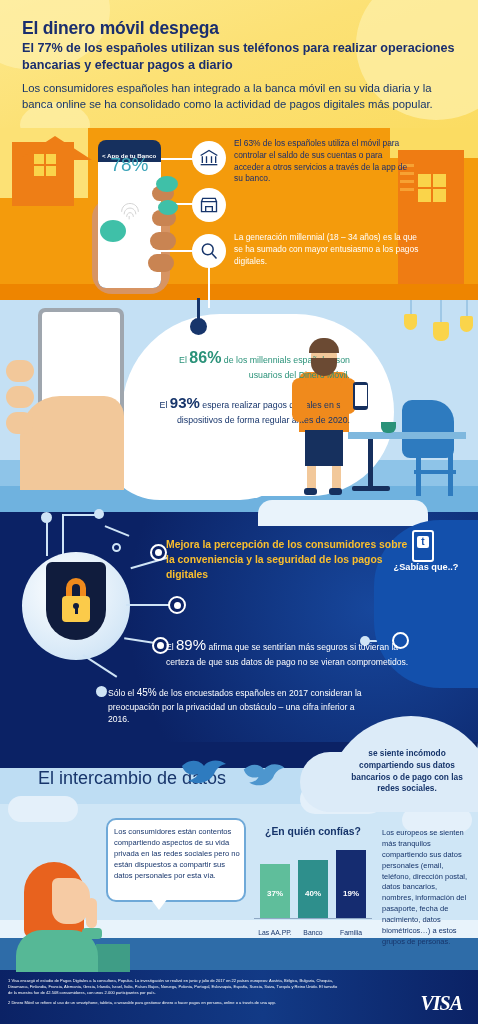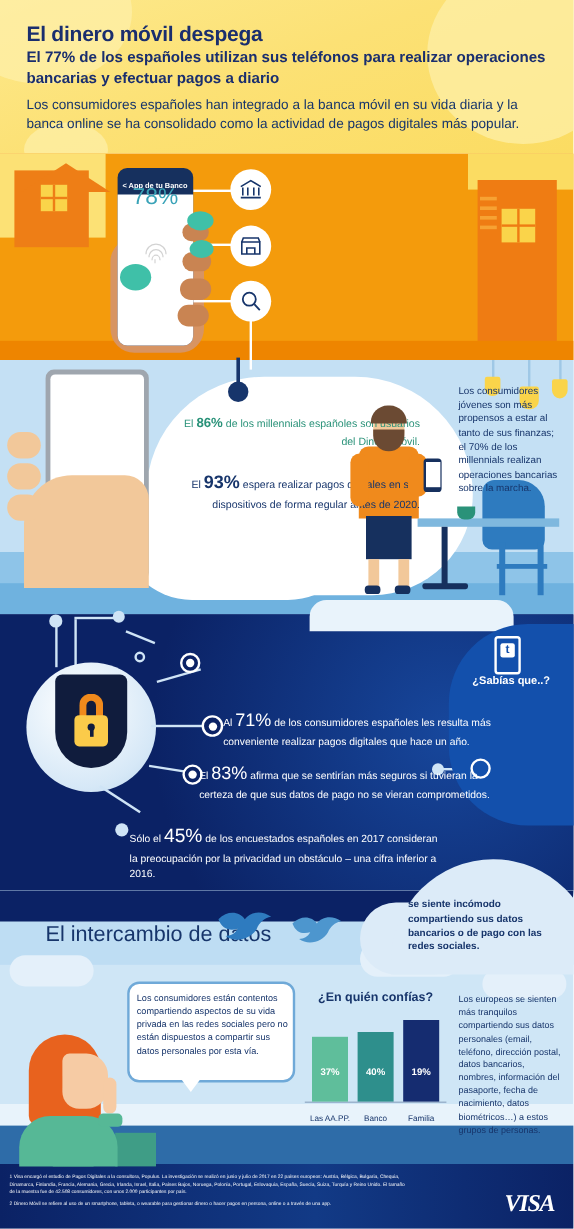--- a/index.html
+++ b/index.html
@@ -91,21 +91,21 @@
 
   .ph2{position:absolute;left:38px;top:308px;width:86px;height:176px;background:#9FA6AE;border-radius:7px;z-index:5;}
   .ph2-screen{position:absolute;left:4px;top:4px;width:78px;height:152px;background:#fff;border-radius:4px;}
   .ph2-bottom{position:absolute;left:4px;top:156px;width:78px;height:16px;background:#16305E;}
   .t-64{position:absolute;left:46px;top:326px;width:66px;font-size:8px;color:#F08A1C;line-height:1.45;z-index:7;}
   .t-64 b{font-size:13.5px;font-weight:bold;}
   .hand2{position:absolute;background:#F2C89A;z-index:6;}
 
   .cloudtxt{position:absolute;z-index:7;color:#2A9279;}
   .c86{left:150px;top:346px;width:200px;text-align:right;font-size:8.8px;line-height:1.45;}
-  .c86 b{font-size:11px;font-weight:bold;color:#2A9279;}
+  .c86 b{font-size:16px;font-weight:bold;color:#2A9279;}
   .c93{left:128px;top:392px;width:222px;text-align:right;font-size:8.8px;line-height:1.45;color:#17356B;}
   .c93 b{font-size:15px;font-weight:bold;color:#17356B;}
   .rtxt{position:absolute;left:382px;top:320px;width:88px;font-size:8.2px;line-height:1.42;color:#17356B;z-index:7;}
   .lamp{position:absolute;width:13px;height:16px;background:#FAD44A;border-radius:2px 2px 7px 7px;z-index:4;}
   .lampwire{position:absolute;width:1.5px;background:#9FC8E6;z-index:4;}
 
   
   .man-head{position:absolute;left:311px;top:344px;width:26px;height:28px;background:#F2C89A;border-radius:12px;z-index:6;}
   .man-hair{position:absolute;left:309px;top:338px;width:30px;height:15px;background:#6B4A33;border-radius:14px 14px 0 0;z-index:7;}
   .man-beard{position:absolute;left:311px;top:358px;width:26px;height:18px;background:#6B4A33;border-radius:0 0 13px 13px;z-index:7;}
@@ -144,40 +144,40 @@
     display:flex;align-items:center;justify-content:center;}
   .oring i{width:7px;height:7px;border-radius:50%;background:#fff;display:block;}
 
   .n-head{position:absolute;left:166px;top:538px;width:250px;font-size:10.4px;font-weight:bold;
      color:#FBBF2D;line-height:1.42;z-index:8;}
   .n-txt{position:absolute;color:#fff;font-size:8.6px;line-height:1.45;z-index:8;}
   .n-txt b{font-size:15px;font-weight:normal;}
   .n71{left:186px;top:590px;width:250px;}
   .n70{left:166px;top:634px;width:250px;}
   .n45{left:108px;top:686px;width:260px;}
-  .n45 b{font-size:16px;}
+  .n45 b{font-size:10px;}
 
   .did-circle{position:absolute;left:374px;top:520px;width:126px;height:168px;background:#1350AC;
      border-radius:66px 0 0 66px;z-index:6;}
   .did-title{position:absolute;left:380px;top:562px;width:92px;text-align:center;font-size:9.2px;
      font-weight:bold;color:#fff;z-index:8;}
   .did-body{position:absolute;left:378px;top:578px;width:96px;text-align:center;font-size:7.5px;
      line-height:1.45;color:#fff;z-index:8;}
   .did-phone{position:absolute;left:412px;top:530px;width:22px;height:32px;border:2px solid #fff;
      border-radius:3px;z-index:8;}
   .did-phone i{position:absolute;left:3px;top:4px;width:12px;height:12px;background:#fff;
      border-radius:2px;color:#1350AC;font-size:10px;text-align:center;line-height:12px;font-weight:bold;font-style:normal;}
 
   
   .cloud64{position:absolute;left:326px;top:716px;width:170px;height:96px;background:#DCEBF8;
      border-radius:90px 90px 0 0;z-index:4;}
   .cloud64b{position:absolute;left:300px;top:752px;width:90px;height:60px;background:#DCEBF8;border-radius:50px;z-index:4;}
   .c64-h{position:absolute;left:352px;top:730px;width:122px;text-align:center;font-size:9px;color:#17356B;z-index:7;}
   .c64-h b{font-size:15.5px;font-weight:bold;}
-  .c64-b{position:absolute;left:340px;top:748px;width:134px;text-align:left;font-size:8.3px;
+  .c64-b{position:absolute;left:340px;top:748px;width:134px;text-align:center;font-size:8.3px;
      line-height:1.42;color:#17356B;font-weight:bold;z-index:7;}
 
   
   .band-sky{position:absolute;left:0;top:742px;width:478px;height:228px;background:#CFE6F6;}
   .sky-top{position:absolute;left:0;top:0;width:478px;height:62px;background:#BEDDF3;}
   .sky-navy{position:absolute;left:0;top:0;width:478px;height:26px;background:#0B2265;
      border-radius:0 0 120px 0;}
   .sky-cloudA{position:absolute;background:#E4F0FA;border-radius:50px;}
   .sec-title{position:absolute;left:38px;top:768px;width:200px;font-size:18px;color:#17356B;line-height:1.22;z-index:6;}
   .bird{position:absolute;z-index:6;}
@@ -294,20 +294,22 @@
         <path d="M8 20v-6h8v6"></path>
     </svg>
   </div>
   <div class="icirc" style="left:192px;top:234px;">
     <svg viewBox="0 0 24 24" fill="none" stroke="#17356B" stroke-width="1.8">
       <circle cx="10.5" cy="10" r="6.5"></circle>
         <path d="M15.5 15L21 21"></path>
     </svg>
   </div>
 
+  <div class="o-text" style="left:234px;top:138px;width:180px;">El 63% de los españoles utiliza el móvil para controlar el saldo de sus cuentas o para acceder a otros servicios a través de la app de su banco.</div>
+  <div class="o-text white" style="left:234px;top:232px;width:190px;">La generación millennial (18 – 34 años) es la que se ha sumado con mayor entusiasmo a los pagos digitales.</div>
 
   <div class="band-blue1">
     <div class="bb-sky"></div>
     <div class="bb-floor"></div>
     <div class="bb-floor2"></div>
   </div>
   <div class="lampwire" style="left:410px;top:300px;height:16px;"></div>
   <div class="lamp" style="left:404px;top:314px;"></div>
   <div class="lampwire" style="left:440px;top:300px;height:26px;"></div>
   <div class="lamp" style="left:433px;top:322px;width:16px;height:19px;"></div>
@@ -327,21 +329,20 @@
   <div class="hand2" style="left:6px;top:360px;width:28px;height:22px;border-radius:12px;"></div>
   <div class="hand2" style="left:6px;top:386px;width:28px;height:22px;border-radius:12px;"></div>
   <div class="hand2" style="left:6px;top:412px;width:28px;height:22px;border-radius:12px;"></div>
 
   <div class="cloudtxt c86">
     <span>El </span><b>86%</b><span> de los millennials españoles son usuarios del Dinero Móvil.</span>
   </div>
   <div class="cloudtxt c93">
     <span>El </span><b>93%</b><span> espera realizar pagos digitales en sus dispositivos de forma regular antes de 2020.</span>
   </div>
-  <div class="rtxt">Los consumidores jóvenes son más propensos a estar al tanto de sus finanzas; el 70% de los millennials realizan operaciones bancarias sobre la marcha.</div>
 
   <div class="man-hair"></div>
   <div class="man-head"></div>
   <div class="man-beard"></div>
   <div class="man-body"></div>
   <div class="man-arm" style="left:340px;top:378px;width:16px;height:36px;border-radius:8px;"></div>
   <div class="man-arm" style="left:292px;top:378px;width:15px;height:44px;border-radius:8px;"></div>
   <div class="man-phone"></div>
   <div class="man-legs"></div>
   <div class="man-shin" style="left:307px;"></div>
@@ -388,25 +389,23 @@
   <div class="nline" style="left:124px;top:640px;width:36px;height:2px;transform:rotate(9deg);"></div>
   <div class="oring" style="left:152px;top:637px;width:17px;height:17px;">
       <i></i>
     </div>
   <div class="nline" style="left:80px;top:665px;width:40px;height:2px;transform:rotate(33deg);"></div>
   <div class="node" style="left:96px;top:686px;width:11px;height:11px;"></div>
   <div class="nline" style="left:368px;top:640px;width:32px;height:2px;"></div>
   <div class="node" style="left:360px;top:636px;width:10px;height:10px;"></div>
   <div class="oring" style="left:392px;top:632px;width:17px;height:17px;background:transparent;"></div>
 
-  <div class="n-txt n71">
-    <span>Al </span><b>71%</b><span> de los consumidores españoles les resulta más conveniente realizar pagos digitales que hace un año.</span>
-  </div>
+  <div class="n-head">Mejora la percepción de los consumidores sobre la conveniencia y la seguridad de los pagos digitales</div>
   <div class="n-txt n70">
-    <span>El </span><b>83%</b><span> afirma que se sentirían más seguros si tuvieran la certeza de que sus datos de pago no se vieran comprometidos.</span>
+    <span>El </span><b>89%</b><span> afirma que se sentirían más seguros si tuvieran la certeza de que sus datos de pago no se vieran comprometidos.</span>
   </div>
   <div class="n-txt n45">
     <span>Sólo el </span><b>45%</b><span> de los encuestados españoles en 2017 consideran la preocupación por la privacidad un obstáculo – una cifra inferior a 2016.</span>
   </div>
 
   <div class="did-circle"></div>
   <div class="did-phone">
       <i>t</i>
     </div>
   <div class="did-title">¿Sabías que..?</div>

